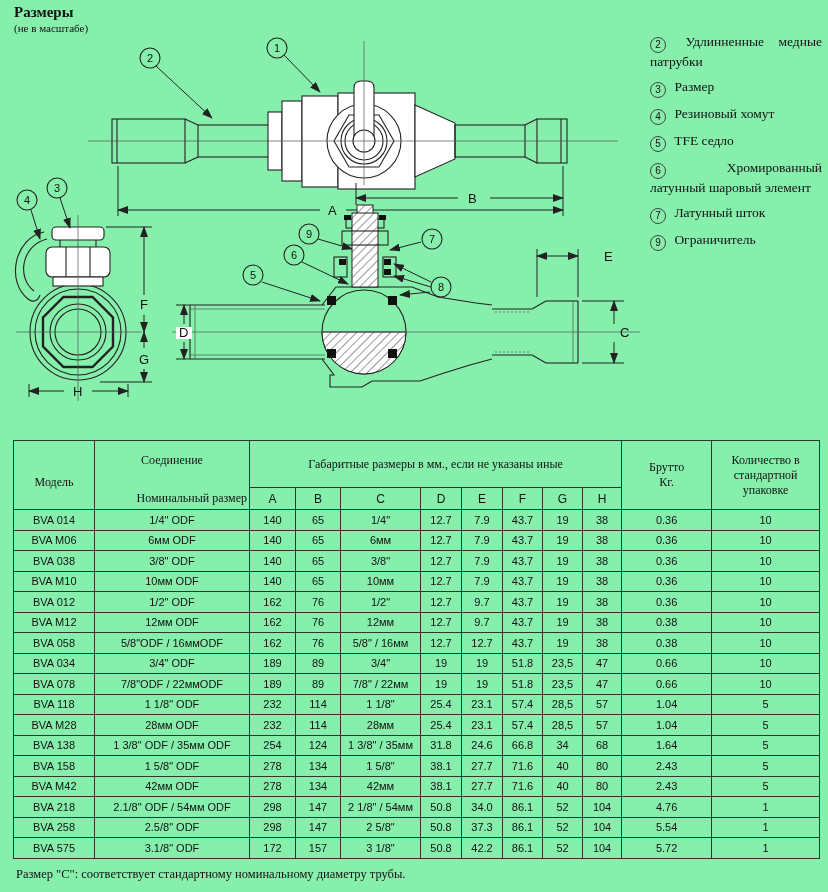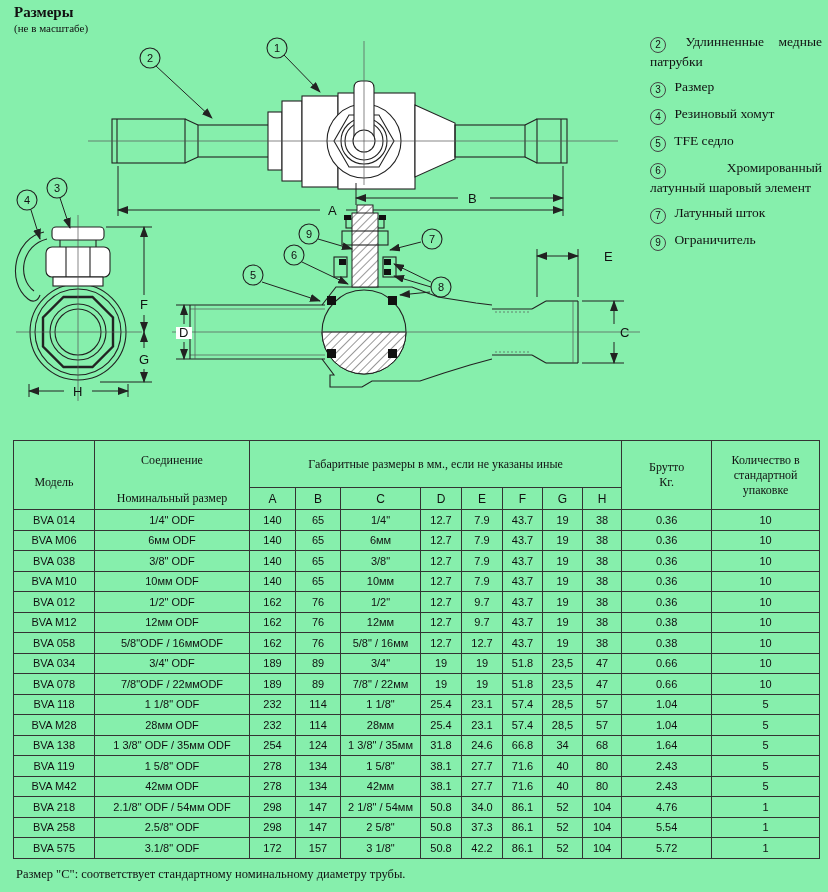--- a/index.html
+++ b/index.html
@@ -21,21 +21,21 @@
   .cnum{display:inline-block;width:14px;height:14px;border:1px solid #444;border-radius:50%;
         text-align:center;font-size:10px;line-height:14px;font-family:"Liberation Sans",sans-serif;
         margin-right:5px;vertical-align:-2px;}
   table.spec{position:absolute;top:440px;left:13px;width:807px;border-collapse:collapse;
         table-layout:fixed;}
   table.spec th, table.spec td{border:1px solid #333;padding:0 2px;}
   table.spec thead th{font-weight:normal;font-size:12px;text-align:center;vertical-align:middle;}
   th.c-model,th.c-conn{vertical-align:top;}
   .conn-wrap{display:flex;flex-direction:column;justify-content:space-between;height:100%;min-height:68px;}
   .conn-top{padding-top:12px;}
-  .conn-bot{padding-bottom:3px;}
+  .conn-bot{padding-bottom:3px;text-align:right;}
   .model-txt{padding-top:14px;display:block;}
   tr.letters th{font-family:"Liberation Sans",sans-serif;font-size:12px;height:21px;}
   table.spec tbody td{font-family:"Liberation Sans",sans-serif;font-size:11px;text-align:center;
         height:19.5px;}
   .gross-l{display:block;}
   .footnote{position:absolute;top:867px;left:16px;font-size:12.5px;}
 </style>
 </head>
 <body>
 
@@ -452,21 +452,21 @@
           <td>1 3/8" / 35мм</td>
           <td>31.8</td>
           <td>24.6</td>
           <td>66.8</td>
           <td>34</td>
           <td>68</td>
           <td>1.64</td>
           <td>5</td>
         </tr>
         <tr>
-          <td>BVA 119</td>
+          <td>BVA 158</td>
           <td>1 5/8" ODF</td>
           <td>278</td>
           <td>134</td>
           <td>1 5/8"</td>
           <td>38.1</td>
           <td>27.7</td>
           <td>71.6</td>
           <td>40</td>
           <td>80</td>
           <td>2.43</td>

